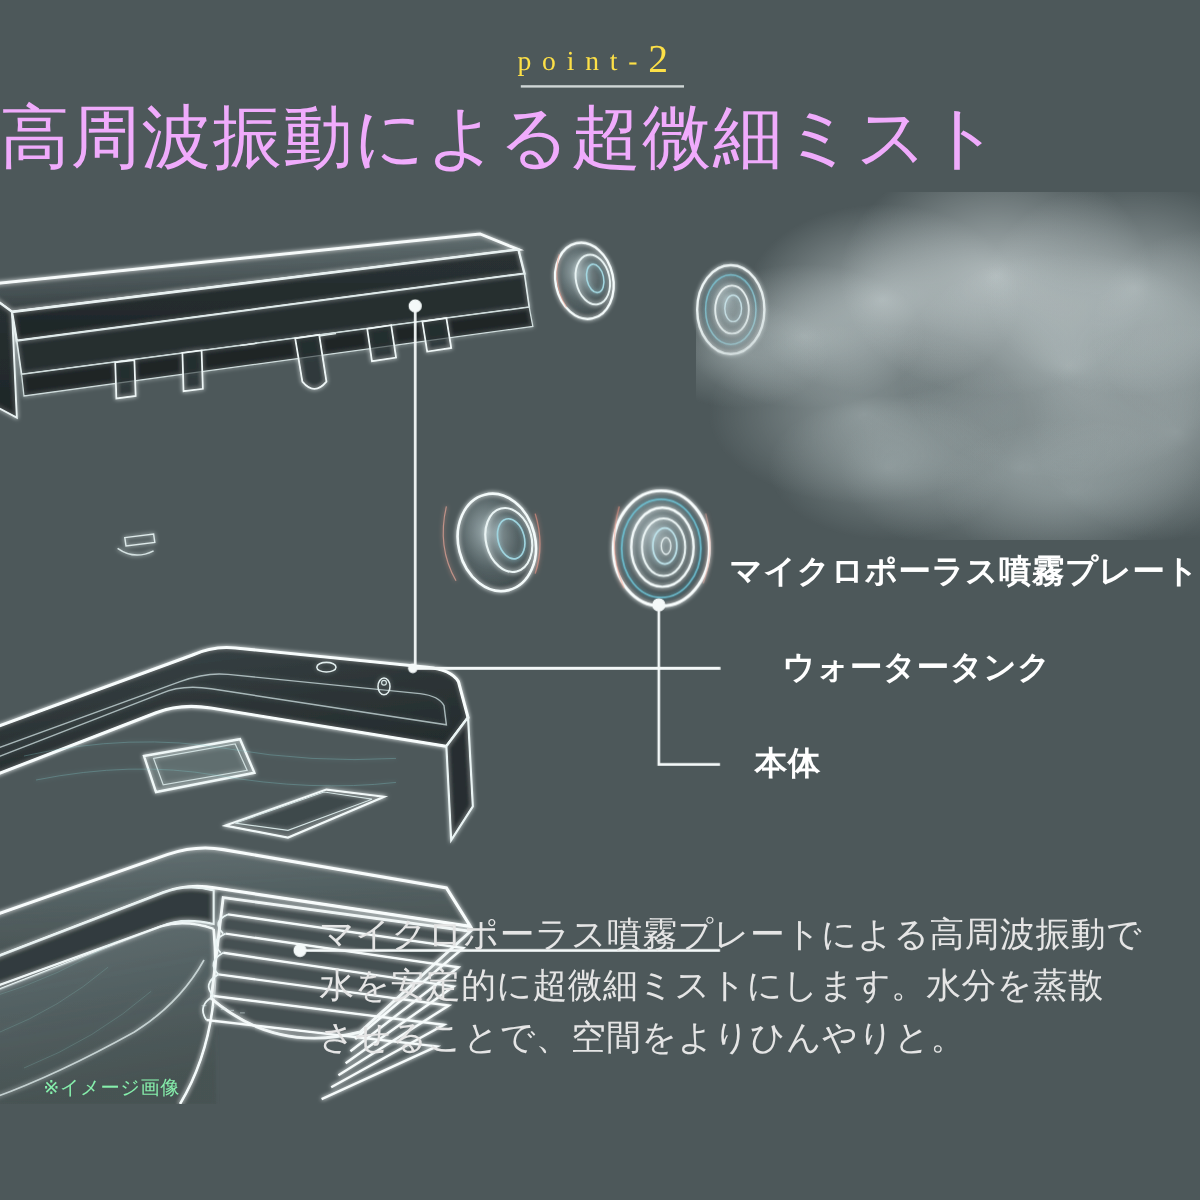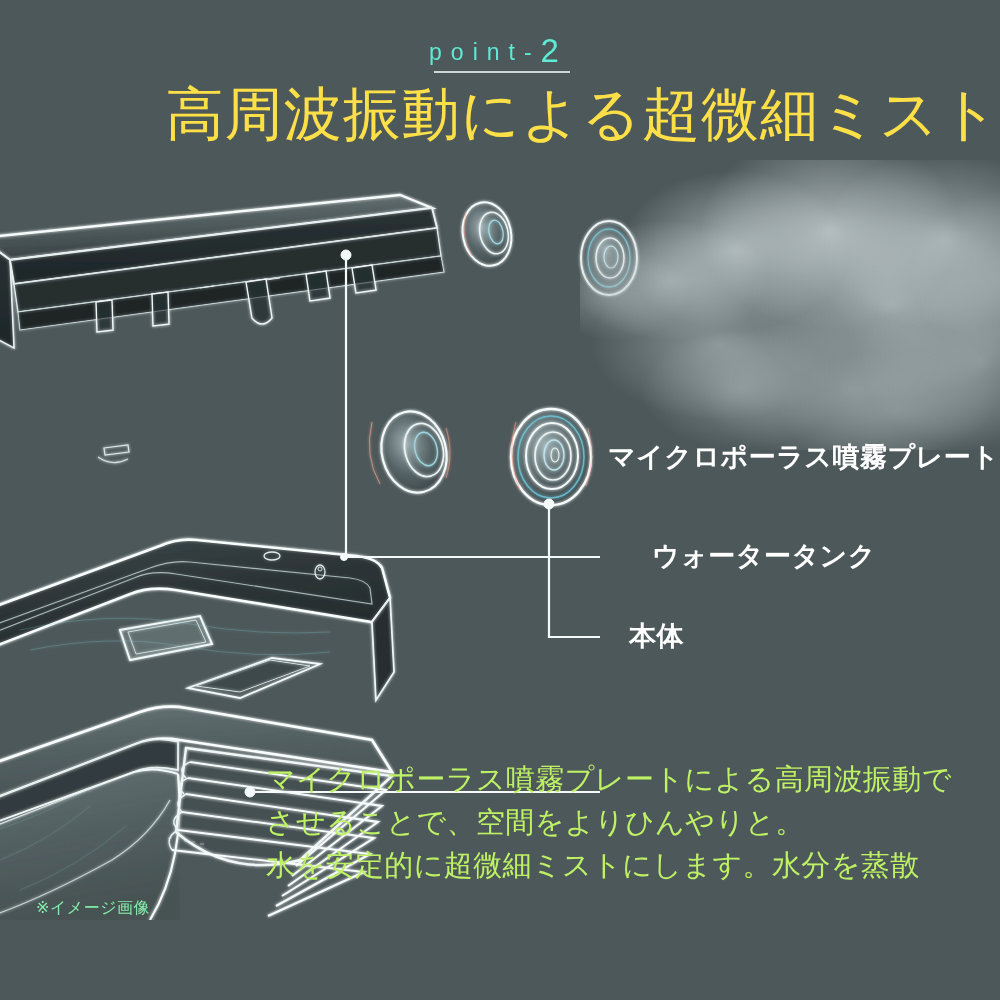--- a/index.html
+++ b/index.html
@@ -18,22 +18,22 @@
     -webkit-font-smoothing: antialiased;
   }
 
   
   #point-kicker {
     position: absolute;
     left: 0;
     top: 32px;
     width: 988px;
     text-align: center;
-    color: #5eead4;
-    font-family: Liberation Sans, sans-serif;
+    color: #fde047;
+    font-family: Liberation Serif, serif;
     font-size: 25px;
     letter-spacing: 9px;
     line-height: 1;
     white-space: nowrap;
   }
   #point-kicker .pk-word { font-size: 23px; }
   #point-kicker .pk-num  { font-size: 33px; letter-spacing: 0; position: relative; top: 2px; }
   #point-underline {
     position: absolute;
     left: 50%;
@@ -42,22 +42,22 @@
     margin-left: -66px;
     height: 2px;
     background: #cfd6d6;
   }
 
   #page-title {
     position: absolute;
     left: 0;
     top: 82px;
     width: 1000px;
-    text-align: right;
-    color: #fde047;
+    text-align: left;
+    color: #f0abfc;
     font-family: "Liberation Serif", "DejaVu Serif", serif;
     font-size: 58px;
     line-height: 1.15;
     letter-spacing: 1px;
     white-space: nowrap;
     font-weight: 400;
   }
 
   
   #illustration {
@@ -80,31 +80,31 @@
   .callout {
     position: absolute;
     color: #ffffff;
     font-family: "Liberation Sans", "DejaVu Sans", sans-serif;
     font-weight: bold;
     font-size: 27px;
     line-height: 1;
     letter-spacing: 0.5px;
     white-space: nowrap;
   }
-  #callout-plate { left: 608px; top: 444px; }
+  #callout-plate { left: 608px; top: 463px; }
   #callout-tank  { left: 608px; top: 543px; margin-left: 44px; }
   #callout-body  { left: 608px; top: 623px; margin-left: 21px; }
 
   
   #body-copy {
     position: absolute;
     left: 266px;
     top: 758px;
     width: 720px;
-    color: #bef264;
+    color: #e5e5e5;
     font-family: "Liberation Sans", "DejaVu Sans", sans-serif;
     font-size: 29px;
     line-height: 1.48;
     letter-spacing: 0.4px;
     font-weight: 400;
   }
 
   
   #footnote {
     position: absolute;
@@ -336,19 +336,19 @@
       </g>
     </svg>
   </div>
 
   <div class="callout" id="callout-plate">マイクロポーラス噴霧プレート</div>
   <div class="callout" id="callout-tank">ウォータータンク</div>
   <div class="callout" id="callout-body">本体</div>
 
   <div id="body-copy">
     <div>マイクロポーラス噴霧プレートによる高周波振動で</div>
+    <div>水を安定的に超微細ミストにします。水分を蒸散</div>
     <div>させることで、空間をよりひんやりと。</div>
-    <div>水を安定的に超微細ミストにします。水分を蒸散</div>
   </div>
 
   <div id="footnote">※イメージ画像</div>
 
 </div>
 
 </body></html>

